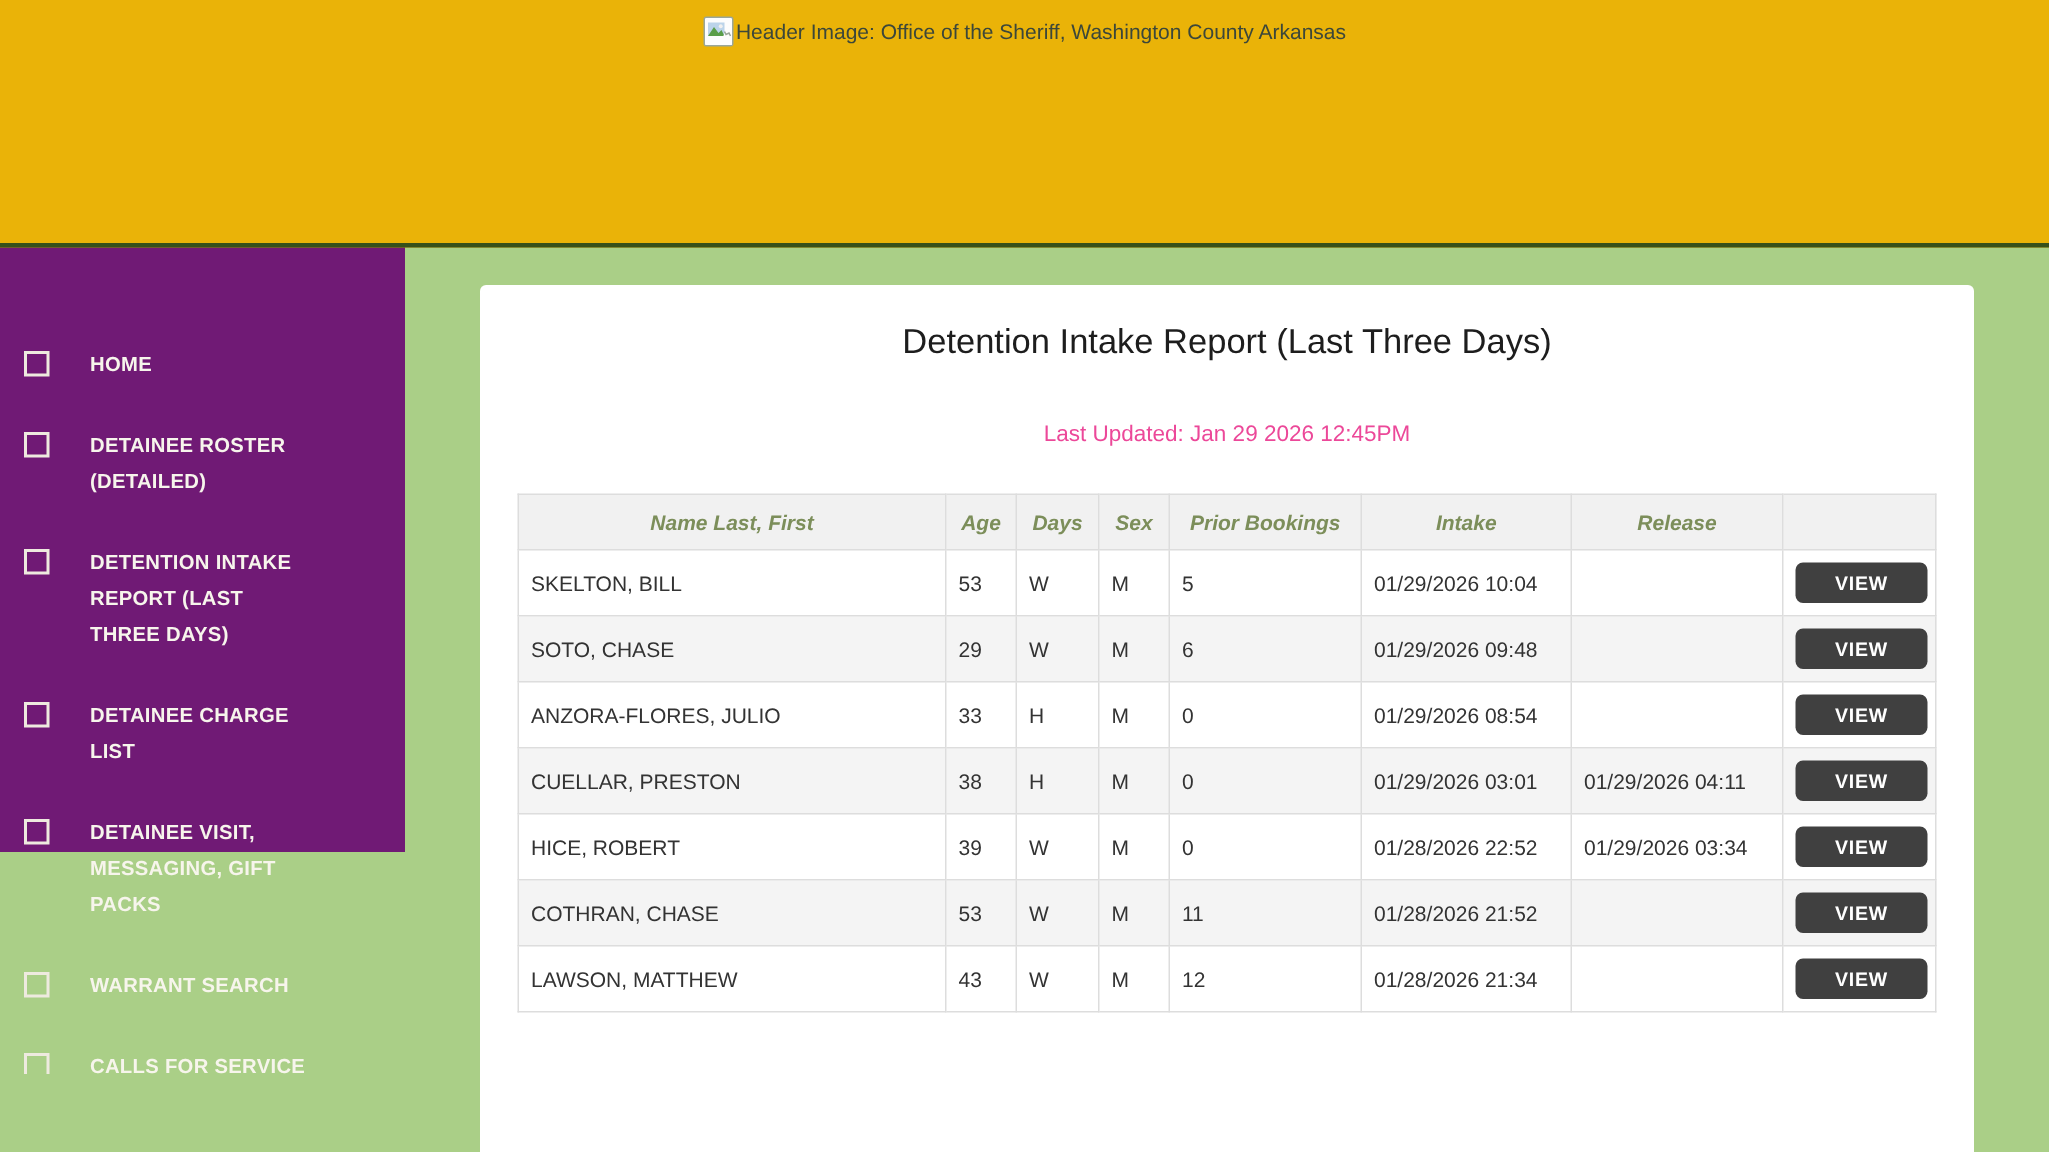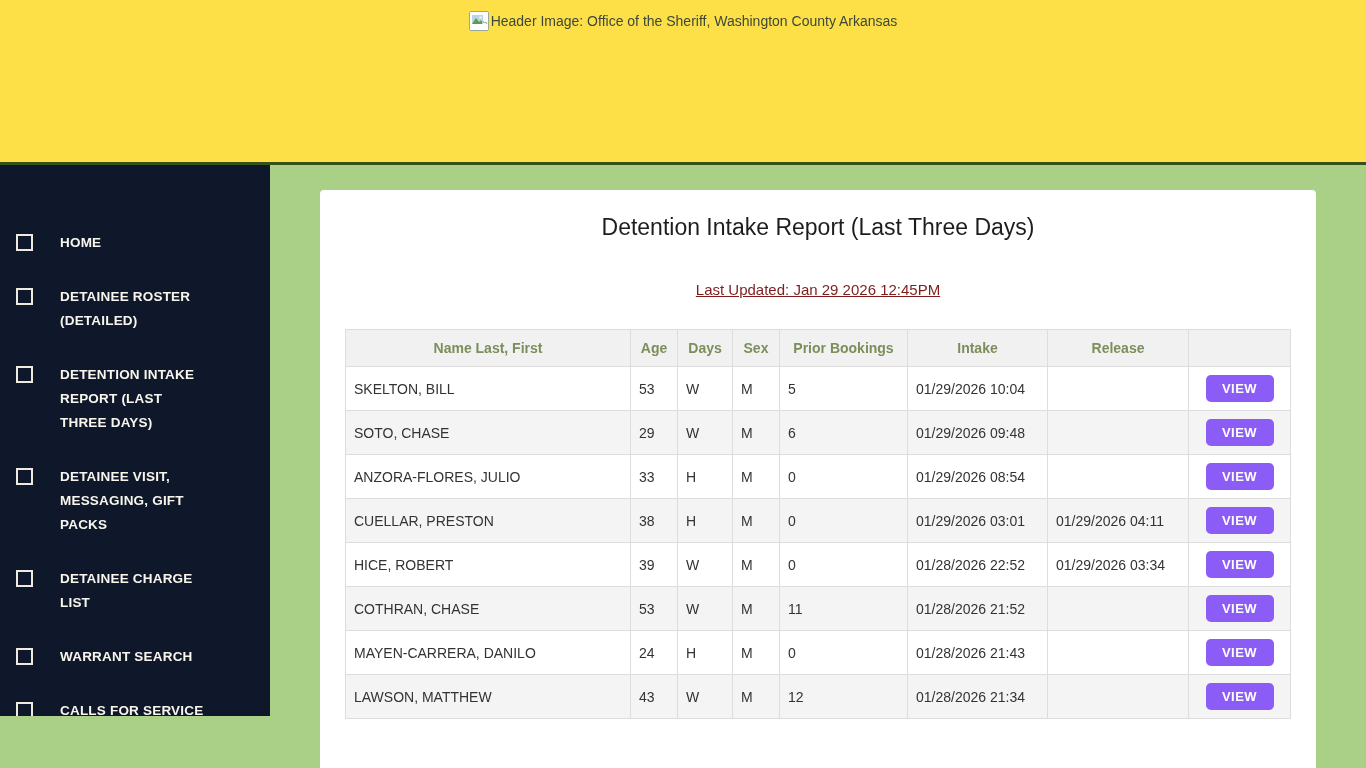--- a/index.html
+++ b/index.html
@@ -8,21 +8,21 @@
     overflow: hidden;
     font-family: "Liberation Sans", sans-serif;
     background: #aacf87;
     position: relative;
   }
 
   
   .banner {
     position: absolute; top: 0; left: 0;
     width: 1366px; height: 165px;
-    background: #fde047;
+    background: #eab308;
     border-bottom: 3px solid #36501a;
     z-index: 2;
     display: flex; justify-content: center; align-items: flex-start;
     padding-top: 11px;
   }
   .banner-inner { display: flex; align-items: center; }
   .broken-img {
     width: 20px; height: 20px;
     background: #fdfdfd;
     border: 1px solid #9aa79a;
@@ -34,22 +34,22 @@
   }
   .broken-img svg { display: block; }
   .alt-text {
     color: #3c473a;
     font-size: 14px;
   }
 
   
   .sidebar {
     position: absolute; top: 0; left: 0;
-    width: 270px; height: 716px;
-    background: #0f172a;
+    width: 270px; height: 568px;
+    background: #701a75;
     z-index: 1;
   }
   .side-list {
     position: absolute; top: 231px; left: 0;
     width: 270px; height: 485px;  
     overflow: hidden;
   }
   .side-item {
     display: flex; align-items: flex-start;
     padding-left: 16px;
@@ -90,58 +90,58 @@
     text-align: center;
     margin-top: 24px;
     font-size: 23px;
     font-weight: 400;
     color: #1d1d1d;
   }
   .updated {
     text-align: center;
     margin-top: 40px;
     font-size: 15px;
-    color: #7f1d1d;
-    text-decoration: underline;
+    color: #ec4899;
   }
 
   
   table.intake {
     border-collapse: collapse;
     margin: 31px 0 0 25px;
     width: 945px;
     table-layout: fixed;
     font-size: 14px;
     color: #333333;
   }
   table.intake th {
     background: #f1f1f1;
     color: #7c8e5a;
     font-weight: bold;
     height: 37px;
     border: 1px solid #dddddd;
     text-align: center;
     padding: 0 6px;
+    font-style: italic;
   }
   table.intake td {
     border: 1px solid #dddddd;
     height: 44px;
     padding: 0 8px;
     text-align: left;
     background: #ffffff;
   }
   table.intake tbody tr:nth-child(even) td { background: #f4f4f4; }
   td.c-name { padding-left: 10px; margin-top: 34px; }
 
   .view-btn {
     display: block;
     margin: 0 auto;
-    width: 68px;
+    width: 88px;
     padding: 6px 12px;
-    background: #8b5cf6;
+    background: #404040;
     color: #ffffff;
     border: none;
     border-radius: 5px;
     font-family: "Liberation Sans", sans-serif;
     font-size: 13px;
     font-weight: bold;
     letter-spacing: 0.5px;
     cursor: pointer;
     text-align: center;
   }
@@ -174,25 +174,25 @@
       <div class="side-item">
     <span class="side-icon"></span>
     <span class="side-label">DETAINEE ROSTER (DETAILED)</span>
   </div>
       <div class="side-item">
     <span class="side-icon"></span>
     <span class="side-label">DETENTION INTAKE REPORT (LAST THREE DAYS)</span>
   </div>
       <div class="side-item">
     <span class="side-icon"></span>
+    <span class="side-label">DETAINEE CHARGE LIST</span>
+  </div>
+      <div class="side-item">
+    <span class="side-icon"></span>
     <span class="side-label">DETAINEE VISIT, MESSAGING, GIFT PACKS</span>
-  </div>
-      <div class="side-item">
-    <span class="side-icon"></span>
-    <span class="side-label">DETAINEE CHARGE LIST</span>
   </div>
       <div class="side-item">
     <span class="side-icon"></span>
     <span class="side-label">WARRANT SEARCH</span>
   </div>
       <div class="side-item">
     <span class="side-icon"></span>
     <span class="side-label">CALLS FOR SERVICE</span>
   </div>
     </div>
@@ -293,32 +293,20 @@
     <td>W</td>
     <td>M</td>
     <td>11</td>
     <td>01/28/2026 21:52</td>
     <td></td>
     <td>
       <button class="view-btn">VIEW</button>
     </td>
   </tr>
           <tr>
-    <td class="c-name">MAYEN-CARRERA, DANILO</td>
-    <td>24</td>
-    <td>H</td>
-    <td>M</td>
-    <td>0</td>
-    <td>01/28/2026 21:43</td>
-    <td></td>
-    <td>
-      <button class="view-btn">VIEW</button>
-    </td>
-  </tr>
-          <tr>
     <td class="c-name">LAWSON, MATTHEW</td>
     <td>43</td>
     <td>W</td>
     <td>M</td>
     <td>12</td>
     <td>01/28/2026 21:34</td>
     <td></td>
     <td>
       <button class="view-btn">VIEW</button>
     </td>

